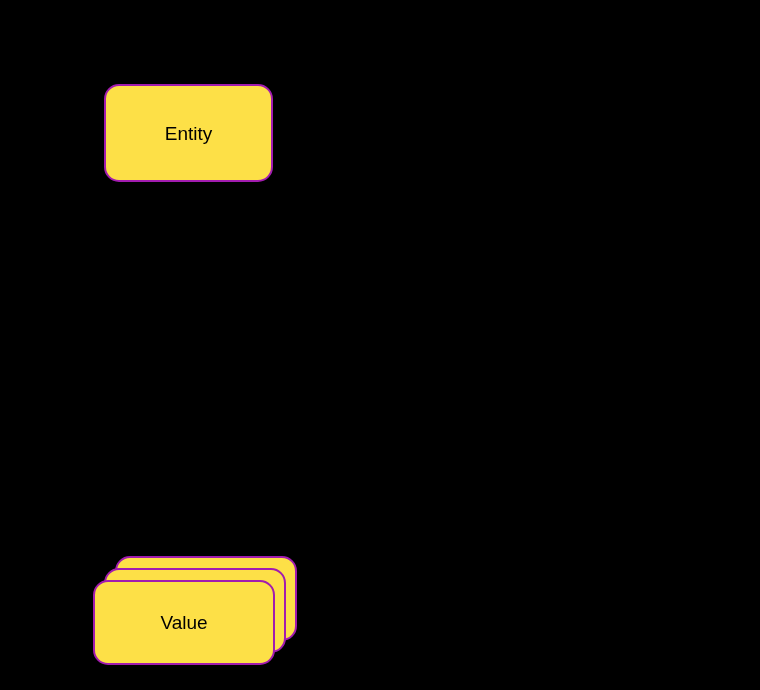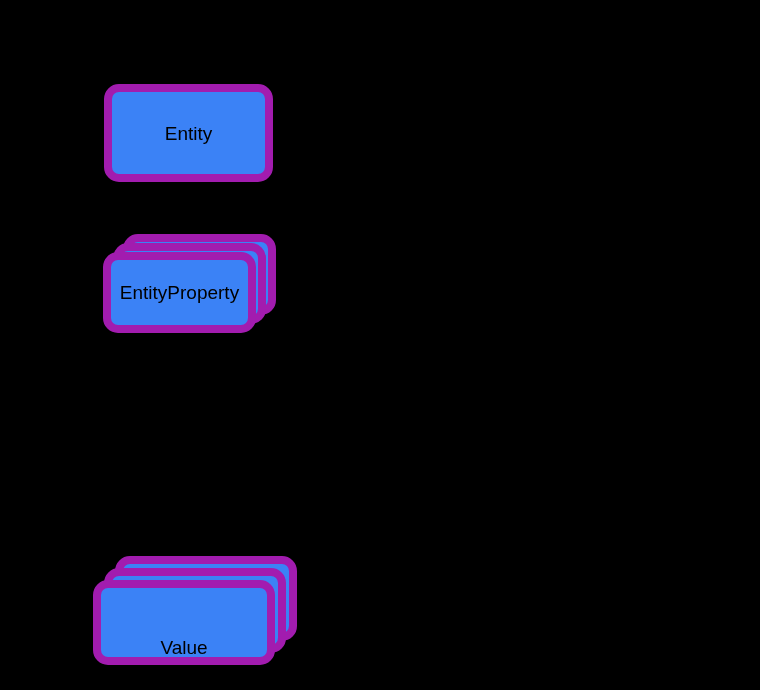--- a/index.html
+++ b/index.html
@@ -14,22 +14,22 @@
     background: #000000;
     overflow: hidden;
     font-family: "Liberation Sans", sans-serif;
   }
   .node-group {
     position: absolute;
   }
   .card {
     position: absolute;
     box-sizing: border-box;
-    background: #3b82f6;
-    border: 8px solid #a21caf;
+    background: #fde047;
+    border: 2px solid #a21caf;
     border-radius: 15px;
   }
   .card.front {
     display: flex;
     align-items: center;
     justify-content: center;
   }
   .card-label {
     color: #000000;
     font-size: 19px;
@@ -45,30 +45,23 @@
 <body>
 
 <div class="canvas">
 
   <div class="node-group" style="left:104px; top:84px; width:169px; height:98px;">
     <div class="card front" style="left:0; top:0; width:169px; height:98px;">
       <span class="card-label">Entity</span>
     </div>
   </div>
 
-  <div class="node-group" style="left:103px; top:234px; width:173px; height:99px;">
-    <div class="card layer-back" style="left:20px; top:0; width:153px; height:81px;"></div>
-    <div class="card layer-mid" style="left:10px; top:9px; width:153px; height:81px;"></div>
-    <div class="card front" style="left:0; top:18px; width:153px; height:81px;">
-      <span class="card-label">EntityProperty</span>
-    </div>
-  </div>
 
 
   <div class="node-group" style="left:93px; top:556px; width:204px; height:109px;">
     <div class="card layer-back" style="left:22px; top:0; width:182px; height:85px;"></div>
     <div class="card layer-mid" style="left:11px; top:12px; width:182px; height:85px;"></div>
-    <div class="card front" style="left:0; top:24px; width:182px; height:85px;align-items:flex-end;">
+    <div class="card front" style="left:0; top:24px; width:182px; height:85px;">
       <span class="card-label">Value</span>
     </div>
   </div>
 
 </div>
 
 </body></html>

